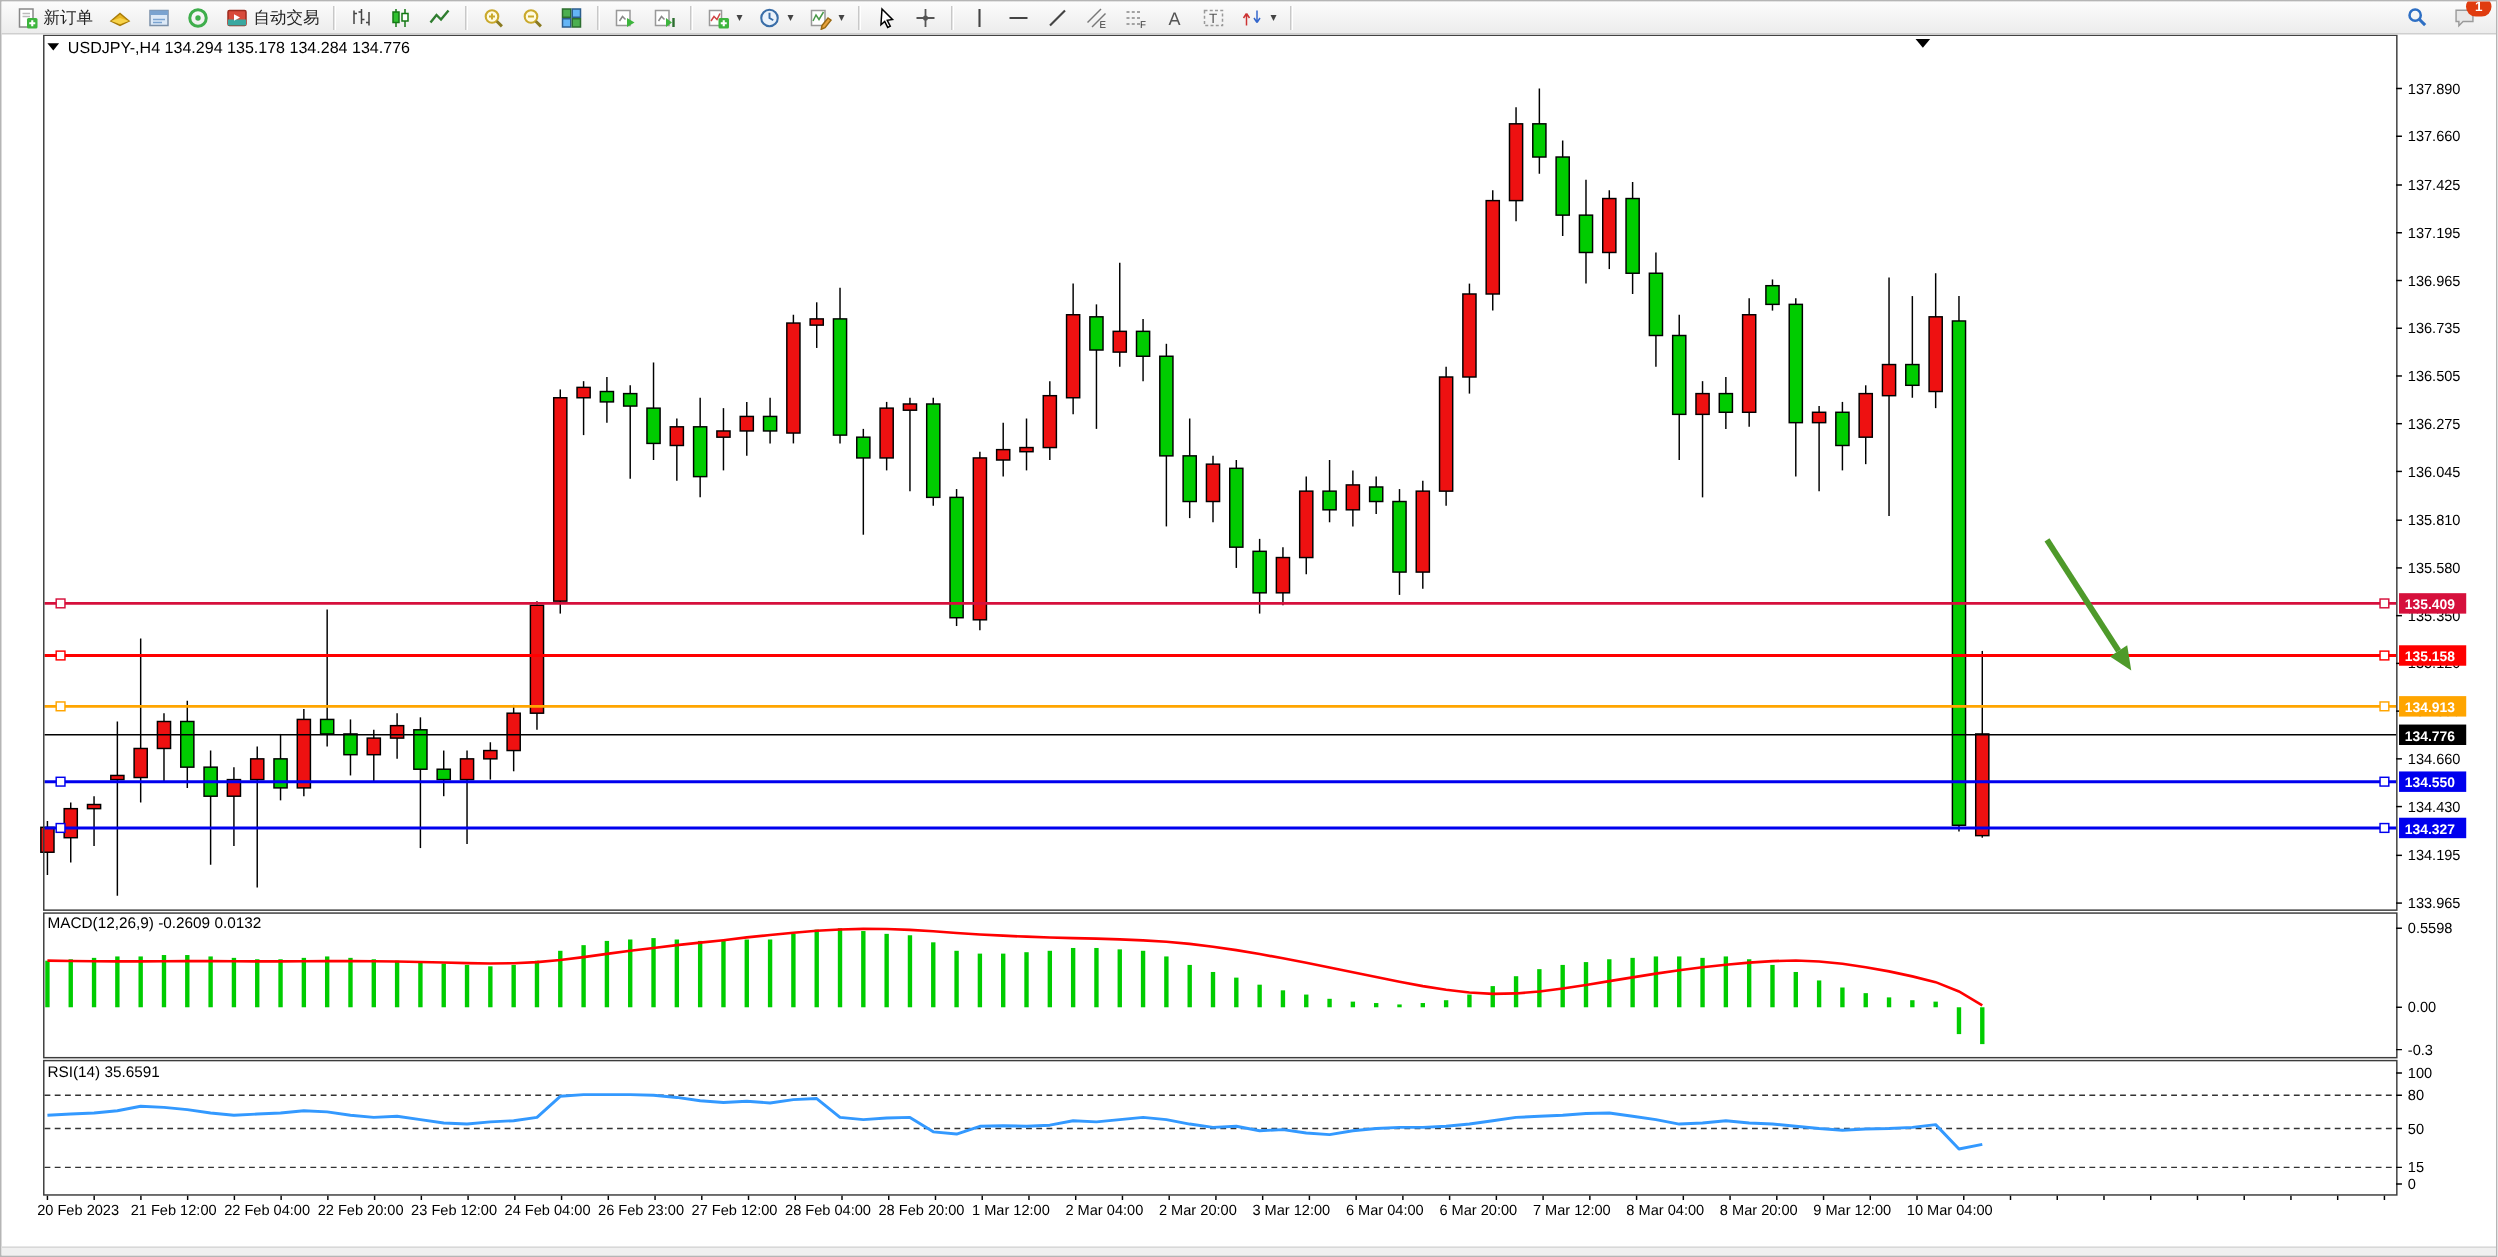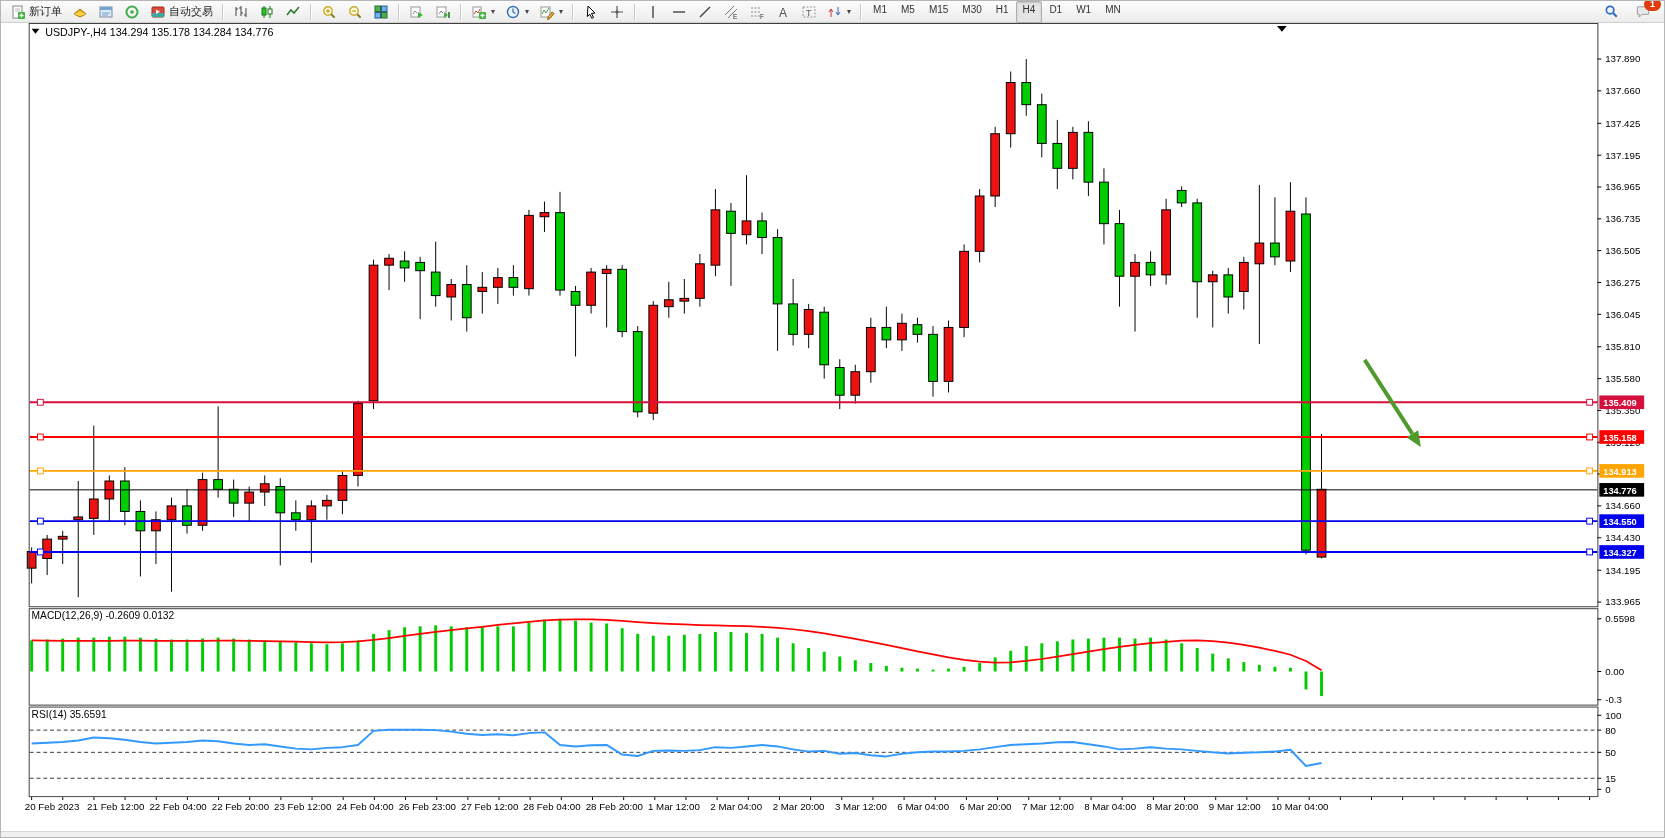--- a/index.html
+++ b/index.html
@@ -263,31 +263,20 @@
         <span class="tb-btn">
           <span>
             <svg width="16" height="16" viewBox="0 0 16 16">
               <path d="M4 13 V5 M4 5 l-2 3 M4 5 l2 3" stroke="#c33" fill="none"></path>
               <path d="M11 3 v8 M11 11 l-2 -3 M11 11 l2 -3" stroke="#36c" fill="none"></path>
             </svg>
           </span>
           <span class="tb-caret">▾</span>
         </span>
         <span class="tb-sep"></span>
-      </span>
-    <span id="tb-tf" class="tb-group">
-        <span class="tf-btn">M1</span>
-        <span class="tf-btn">M5</span>
-        <span class="tf-btn">M15</span>
-        <span class="tf-btn">M30</span>
-        <span class="tf-btn">H1</span>
-        <span class="tf-btn active">H4</span>
-        <span class="tf-btn">D1</span>
-        <span class="tf-btn">W1</span>
-        <span class="tf-btn">MN</span>
       </span>
     <span class="tb-right">
       <span class="tb-btn">
         <span>
           <svg width="15" height="15" viewBox="0 0 16 16">
               <circle cx="6.5" cy="6.5" r="4" fill="none" stroke="#2e6fc4" stroke-width="1.8"></circle>
               <line x1="9.6" y1="9.6" x2="13.6" y2="13.6" stroke="#2e6fc4" stroke-width="2.2"></line>
             </svg>
         </span>
       </span>

